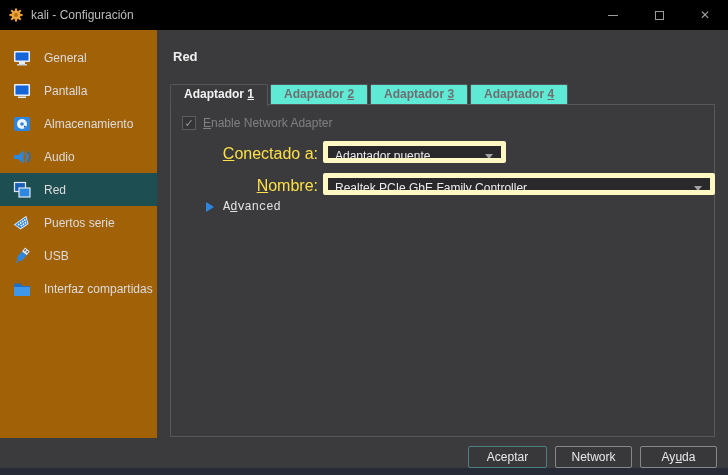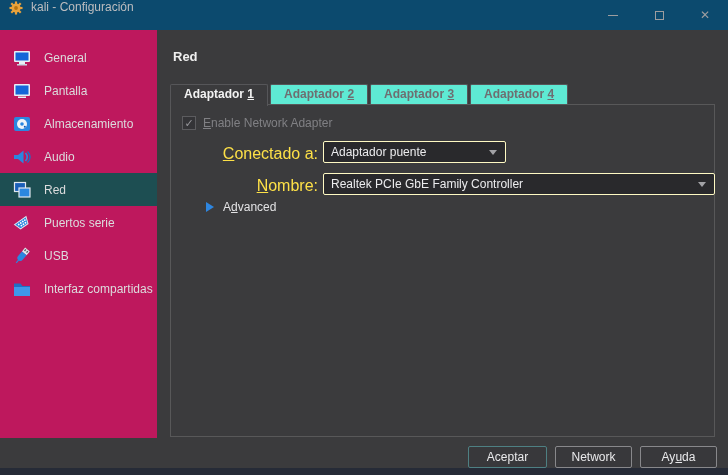--- a/index.html
+++ b/index.html
@@ -2,31 +2,31 @@
 <html><head>
 <meta charset="utf-8">
 <style>
   html,body{margin:0;padding:0;}
   body{
     width:728px;height:475px;position:relative;overflow:hidden;
     background:#3b3b3d;font-family:"Liberation Sans",sans-serif;
     -webkit-font-smoothing:antialiased;
   }
   
-  .titlebar{position:absolute;left:0;top:0;right:0;height:30px;background:#0c4a6e;
-    display:flex;padding-left:8px;box-sizing:border-box;}
+  .titlebar{position:absolute;left:0;top:0;right:0;height:30px;background:#000000;
+    display:flex;align-items:center;padding-left:8px;box-sizing:border-box;}
   .titlebar .app-icon{width:16px;height:16px;flex:0 0 auto;}
   .title-text{color:#bdbdbf;font-size:12px;margin-left:7px;}
   .win-controls{position:absolute;right:0;top:0;height:30px;display:flex;}
   .win-btn{width:46px;height:30px;display:flex;align-items:center;justify-content:center;cursor:default;}
   .glyph-min{width:10px;height:0;border-bottom:1px solid #9d9d9f;}
   .glyph-max{width:9px;height:9px;border:1px solid #9d9d9f;box-sizing:border-box;}
   .glyph-close{color:#9d9d9f;font-size:12px;line-height:1;}
   
-  .sidebar{position:absolute;left:0;top:30px;width:157px;height:408px;background:#be185d;
+  .sidebar{position:absolute;left:0;top:30px;width:157px;height:408px;background:#a16207;
     padding-top:11px;box-sizing:border-box;}
   .side-item{display:flex;align-items:center;height:33px;padding-left:11px;gap:11px;
     color:#dcdcdd;font-size:12px;cursor:default;}
   .side-item.selected{background:#1d4e52;}
   .side-icon{width:22px;height:22px;flex:0 0 auto;display:block;}
   
   .page-heading{position:absolute;left:173px;top:49px;font-size:13px;font-weight:bold;color:#efefef;}
   .tabs{position:absolute;left:170px;top:84px;display:flex;font-weight:bold;}
   .tab{height:19px;line-height:19px;padding:0 13px;font-size:12px;margin-right:2px;
     background:#5eead4;border:1px solid #565659;border-bottom:none;border-radius:2px 2px 0 0;
@@ -35,26 +35,26 @@
   .panel{position:absolute;left:170px;top:104px;width:545px;height:333px;
     border:1px solid #585859;background:#3b3b3d;box-sizing:border-box;z-index:2;}
   .mnemonic{text-decoration:underline;}
   
   .chk-row{position:absolute;left:11px;top:11px;display:flex;align-items:center;gap:7px;}
   .checkbox{width:14px;height:14px;background:#343437;border:1px solid #5c5c5f;box-sizing:border-box;
     display:flex;align-items:center;justify-content:center;color:#97979b;font-size:11px;line-height:1;}
   .chk-label{color:#808084;font-size:12px;}
   
   .form-label{position:absolute;left:0;width:147px;text-align:right;color:#fde047;font-size:16px;}
-  .combo{position:absolute;height:22px;background:#29292c;border:1px solid #fef9c3;border-radius:2px;
+  .combo{position:absolute;height:22px;background:#29292c;border:5px solid #fef9c3;border-radius:2px;
     box-sizing:border-box;color:#ececee;font-size:12px;line-height:20px;padding:0 22px 0 7px;
     overflow:hidden;white-space:nowrap;}
   .combo-arrow{position:absolute;right:8px;top:8px;width:0;height:0;
     border-left:4px solid transparent;border-right:4px solid transparent;border-top:5px solid #a2a2a6;}
-  .advanced-row{position:absolute;left:35px;top:95px;display:flex;align-items:center;gap:9px;}
+  .advanced-row{position:absolute;left:35px;top:95px;display:flex;align-items:center;gap:9px;font-family:Liberation Mono, monospace;}
   .tri-right{width:0;height:0;border-top:5px solid transparent;border-bottom:5px solid transparent;
     border-left:8px solid #2e86e0;}
   .advanced-label{color:#e2e2e4;font-size:12px;}
   
   .btn{position:absolute;top:446px;height:22px;background:#38383b;border:1px solid #88888b;
     border-radius:2px;color:#e9e9eb;font-size:12px;display:flex;align-items:center;justify-content:center;
     box-sizing:border-box;cursor:default;}
   .btn.default{border-color:#4e8083;text-align:right;}
   .bottom-strip{position:absolute;left:0;right:0;bottom:0;height:7px;background:#262b37;}
 </style>

